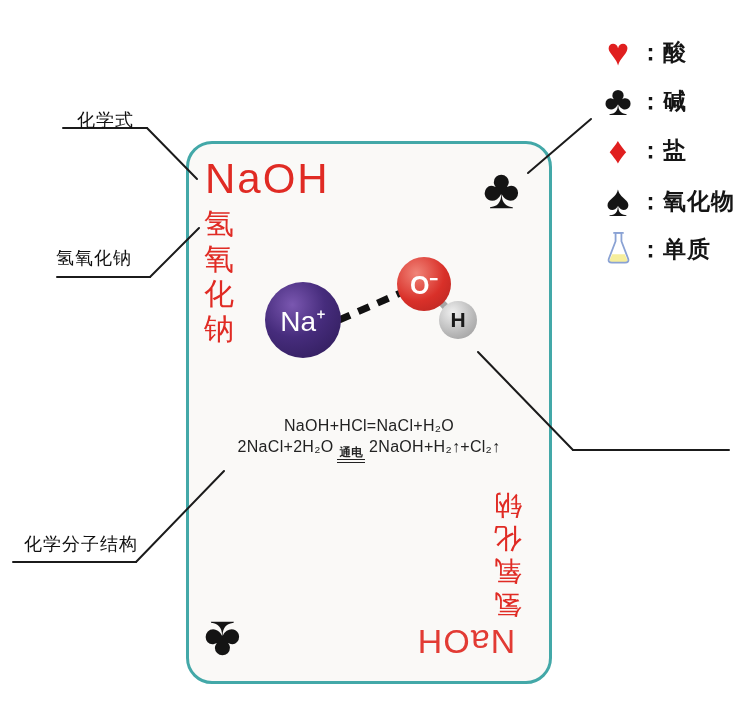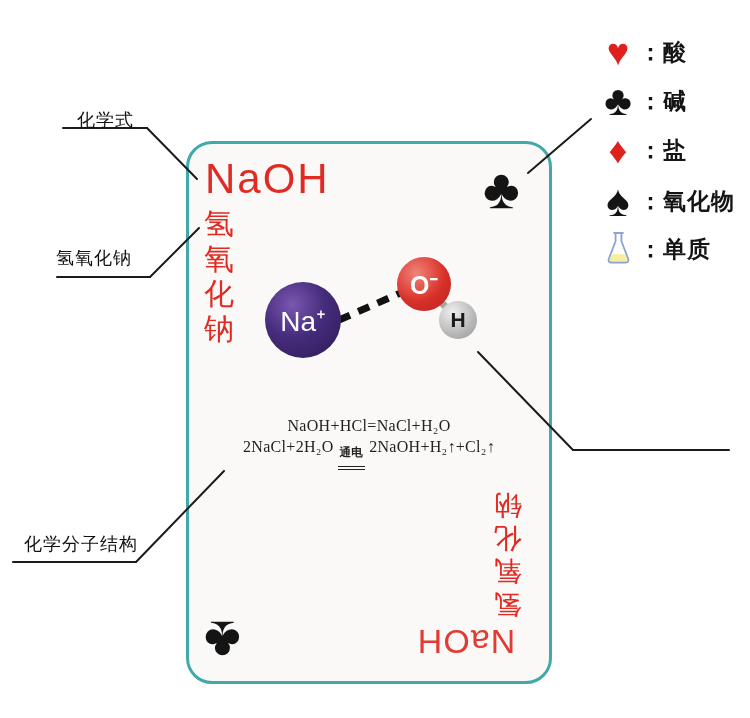--- a/index.html
+++ b/index.html
@@ -48,23 +48,23 @@
                color:#fff; font-size:28px; font-weight:400; }
   #sphere-o  { left:208px; top:113px; width:54px; height:54px;
                background:radial-gradient(circle at 36% 30%, #f08478 0%, #d93029 55%, #b22420 100%);
                color:#fff; font-size:25px; font-weight:700; }
   #sphere-h  { left:250px; top:157px; width:38px; height:38px;
                background:radial-gradient(circle at 36% 30%, #efefef 0%, #b7b7b7 60%, #979797 100%);
                color:#1a1a1a; font-size:21px; font-weight:700; }
 
   
   #equations { position:absolute; left:0; top:272px; width:100%; text-align:center;
-               font-size:16px; font-weight:500; color:#222; line-height:20.5px; letter-spacing:0.3px;font-family:Liberation Serif, serif; }
+               font-size:16px; font-weight:500; color:#222; line-height:20.5px; letter-spacing:0.3px; }
   .cond { display:inline-block; font-size:11.5px; font-weight:700; line-height:1.05;
-          border-bottom:4px double #222; padding:0 2px 8px; margin:0 4px; vertical-align:-4px; }
+          border-bottom:4px double #222; padding:0 2px 1px; margin:0 4px; vertical-align:-4px; }
 
   
   #description { position:absolute; left:50px; top:370px; width:250px;
                  font-size:15px; font-weight:500; color:#222; line-height:21.3px; letter-spacing:0.5px; }
 
   
   #mirror-name    { position:absolute; left:303px; top:345px; transform:rotate(180deg); font-size:28px; line-height:33px; width:32px; }
   #mirror-formula { position:absolute; left:226px; top:478px; width:102px; text-align:center;
                     transform:rotate(180deg); font-size:34px; font-weight:500; letter-spacing:1px; opacity:0.92; }
 </style>

